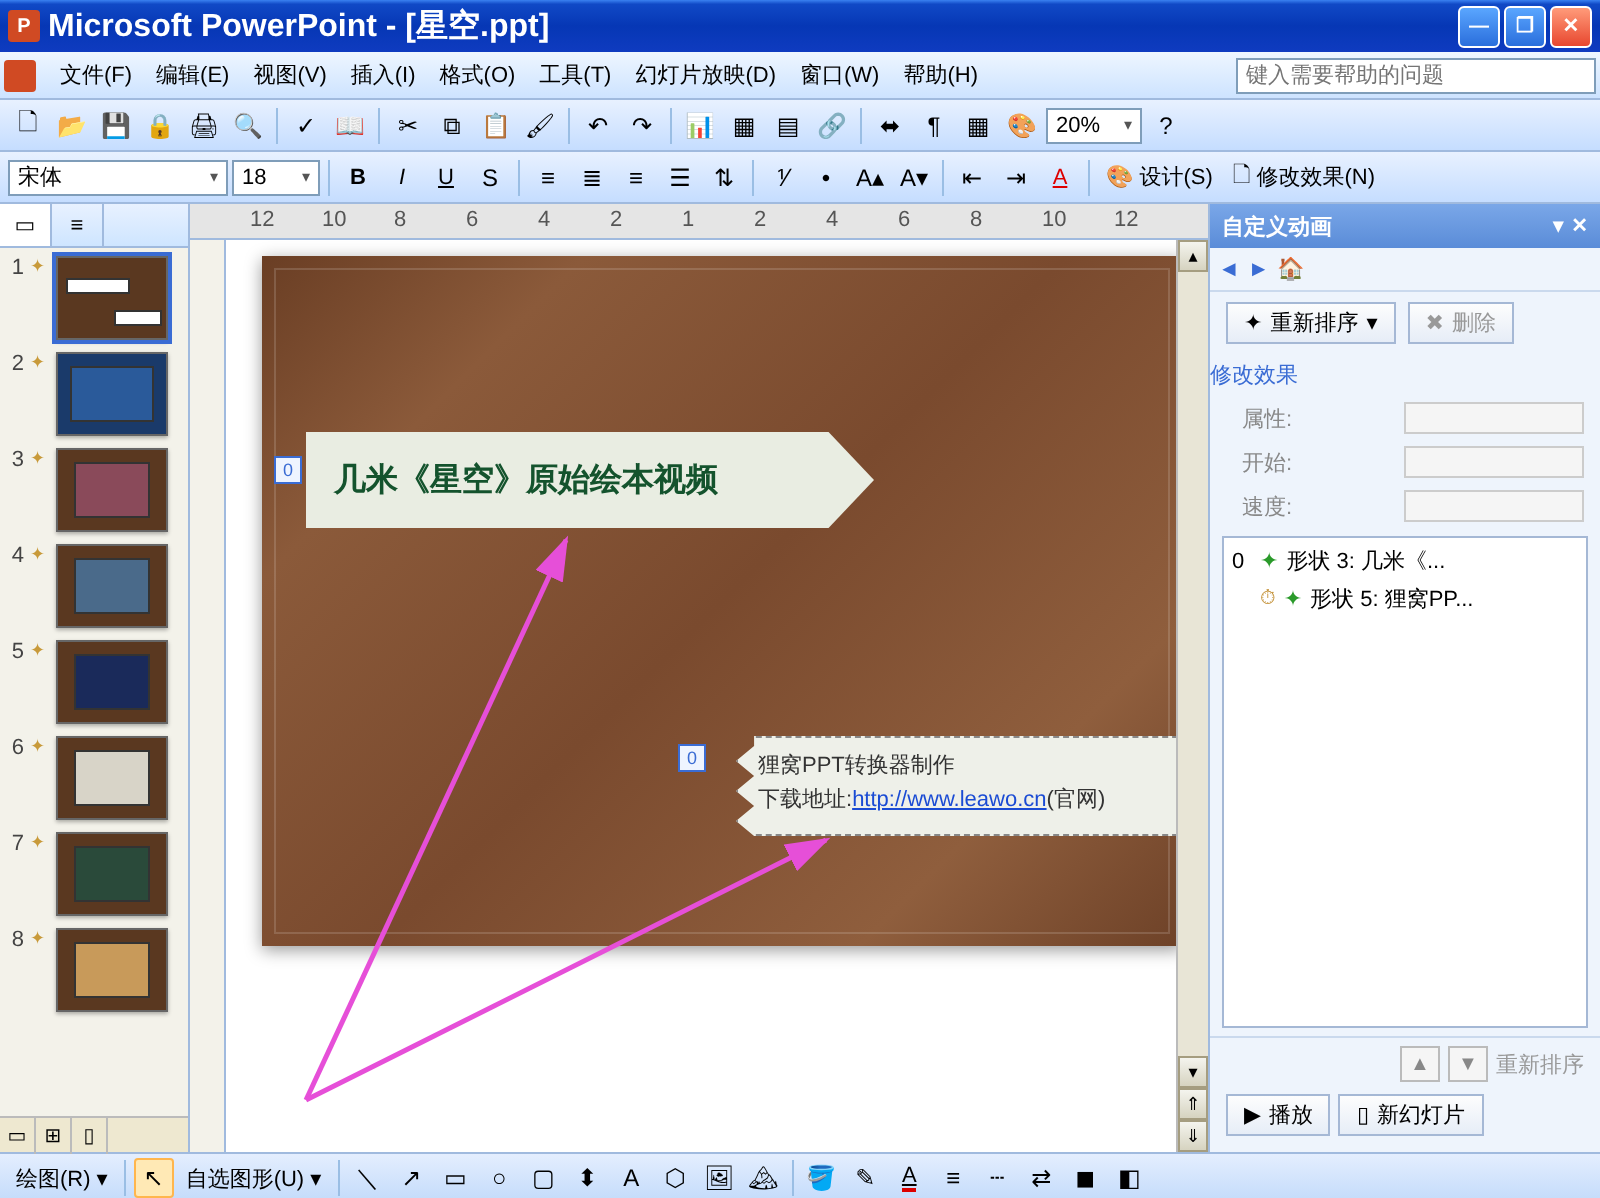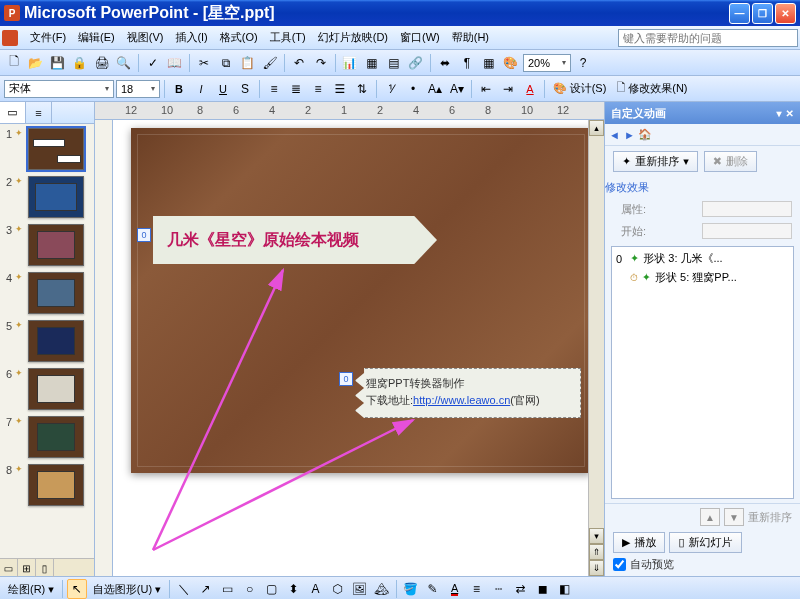--- a/index.html
+++ b/index.html
@@ -47,23 +47,23 @@
 
 
 .editwrap { flex: 1; display: flex; flex-direction: column; background: #fff; }
 .rulerH { height: 18px; background: #e5e5e5; border-bottom: 1px solid #a0bade; position: relative; font-size: 8px; color: #555; }
 .rulerH .tick { position: absolute; top: 2px; }
 .editbody { flex: 1; display: flex; }
 .rulerV { width: 18px; background: #f3f2ea; border-right: 1px solid #a0bade; }
 .slidearea { flex: 1; background: #fff; position: relative; overflow: hidden; }
 .slide { position: absolute; left: 18px; top: 8px; width: 460px; height: 345px; background: linear-gradient(135deg, #6a3e24 0%, #8b5a3a 20%, #7a4a2e 50%, #8f5e3d 80%, #6e4228 100%); box-shadow: 0 2px 8px rgba(0,0,0,0.4); }
 .slide::before { content:""; position:absolute; inset:6px; border:1px solid rgba(255,255,255,0.15); pointer-events:none; }
-.shape1 { position: absolute; left: 22px; top: 88px; width: 284px; height: 48px; background: #e9ede2; display: flex; align-items: center; padding: 0 14px; font-size: 16px; font-weight: bold; color: #be185d; clip-path: polygon(0 0, 92% 0, 100% 50%, 92% 100%, 0 100%); }
+.shape1 { position: absolute; left: 22px; top: 88px; width: 284px; height: 48px; background: #e9ede2; display: flex; align-items: center; padding: 0 14px; font-size: 16px; font-weight: bold; color: #14532d; clip-path: polygon(0 0, 92% 0, 100% 50%, 92% 100%, 0 100%); }
 .shape1-tag { position: absolute; left: 6px; top: 100px; width: 14px; height: 14px; background: #eef4ff; border: 1px solid #3a6cd4; color: #3a6cd4; font-size: 9px; display: flex; align-items: center; justify-content: center; }
-.shape2 { position: absolute; left: 224px; top: 240px; width: 226px; height: 50px; background: #eef0e9; border: 1px dashed #888; padding: 6px 10px; font-size: 10px; color: #333; line-height: 1.5; clip-path: polygon(4% 0, 100% 0, 100% 100%, 4% 100%, 0 85%, 4% 70%, 0 55%, 4% 40%, 0 25%, 4% 10%); }
+.shape2 { position: absolute; left: 237px; top: 240px; width: 226px; height: 50px; background: #eef0e9; border: 1px dashed #888; padding: 6px 10px; font-size: 10px; color: #333; line-height: 1.5; clip-path: polygon(4% 0, 100% 0, 100% 100%, 4% 100%, 0 85%, 4% 70%, 0 55%, 4% 40%, 0 25%, 4% 10%); }
 .shape2 a { color: #1a4bd4; text-decoration: underline; }
 .shape2-tag { position: absolute; left: 208px; top: 244px; width: 14px; height: 14px; background: #eef4ff; border: 1px solid #3a6cd4; color: #3a6cd4; font-size: 9px; display: flex; align-items: center; justify-content: center; }
 svg.arrows { position: absolute; left: 0; top: 0; pointer-events: none; }
 .scrollV { width: 16px; background: #e8e5d6; border-left: 1px solid #bbb; display: flex; flex-direction: column; }
 .scrollbtn { height: 16px; background: linear-gradient(#f4f4ee,#d6d3c0); border: 1px solid #a59d80; font-size: 9px; display: flex; align-items: center; justify-content: center; }
 .scrolltrack { flex: 1; }
 .notes { height: 26px; background: #fff; border-top: 1px solid #a0bade; padding: 4px 8px; color: #888; font-size: 11px; }
 .viewbtns { height: 18px; background: #eee8d0; border-top: 1px solid #bbb; display: flex; }
 .viewbtn { width: 18px; height: 18px; border-right: 1px solid #bbb; display: flex; align-items: center; justify-content: center; font-size: 10px; }
 
@@ -337,20 +337,24 @@
     </div>
     <div class="tp-section">修改效果</div>
     <div class="tp-proplabel">
         <span>属性:</span>
         <div class="tp-prop-sel"></div>
       </div>
     <div class="tp-proplabel">
         <span>开始:</span>
         <div class="tp-prop-sel"></div>
       </div>
+    <div class="tp-proplabel">
+        <span>速度:</span>
+        <div class="tp-prop-sel"></div>
+      </div>
     <div class="tp-list">
       <div class="tp-item">
           <span class="n">0</span>
           <span class="star">✦</span>
           <span>形状 3: 几米《...</span>
         </div>
       <div class="tp-item">
           <span class="n"></span>
           <span class="clock">⏱</span>
           <span class="star">✦</span>
@@ -360,24 +364,20 @@
     <div class="tp-foot">
       <div class="tp-reorder">
         <div class="arrbtn">▲</div>
         <div class="arrbtn">▼</div>
         <span class="lbl">重新排序</span>
       </div>
       <div class="tp-playrow">
         <div class="tp-btn">▶ <span>播放</span></div>
         <div class="tp-btn">▯ <span>新幻灯片</span></div>
       </div>
-      <label class="tp-check">
-          <input type="checkbox" checked="" style=""> 
-          <span>自动预览</span>
-        </label>
     </div>
   </div>
 </div>
 
 <div class="drawbar">
   <div class="tlabel"><span>绘图(R)</span> ▾</div>
   <div class="tsep"></div>
   <div class="tbtn sel">↖</div>
   <div class="tlabel"><span>自选图形(U)</span> ▾</div>
   <div class="tsep"></div>

